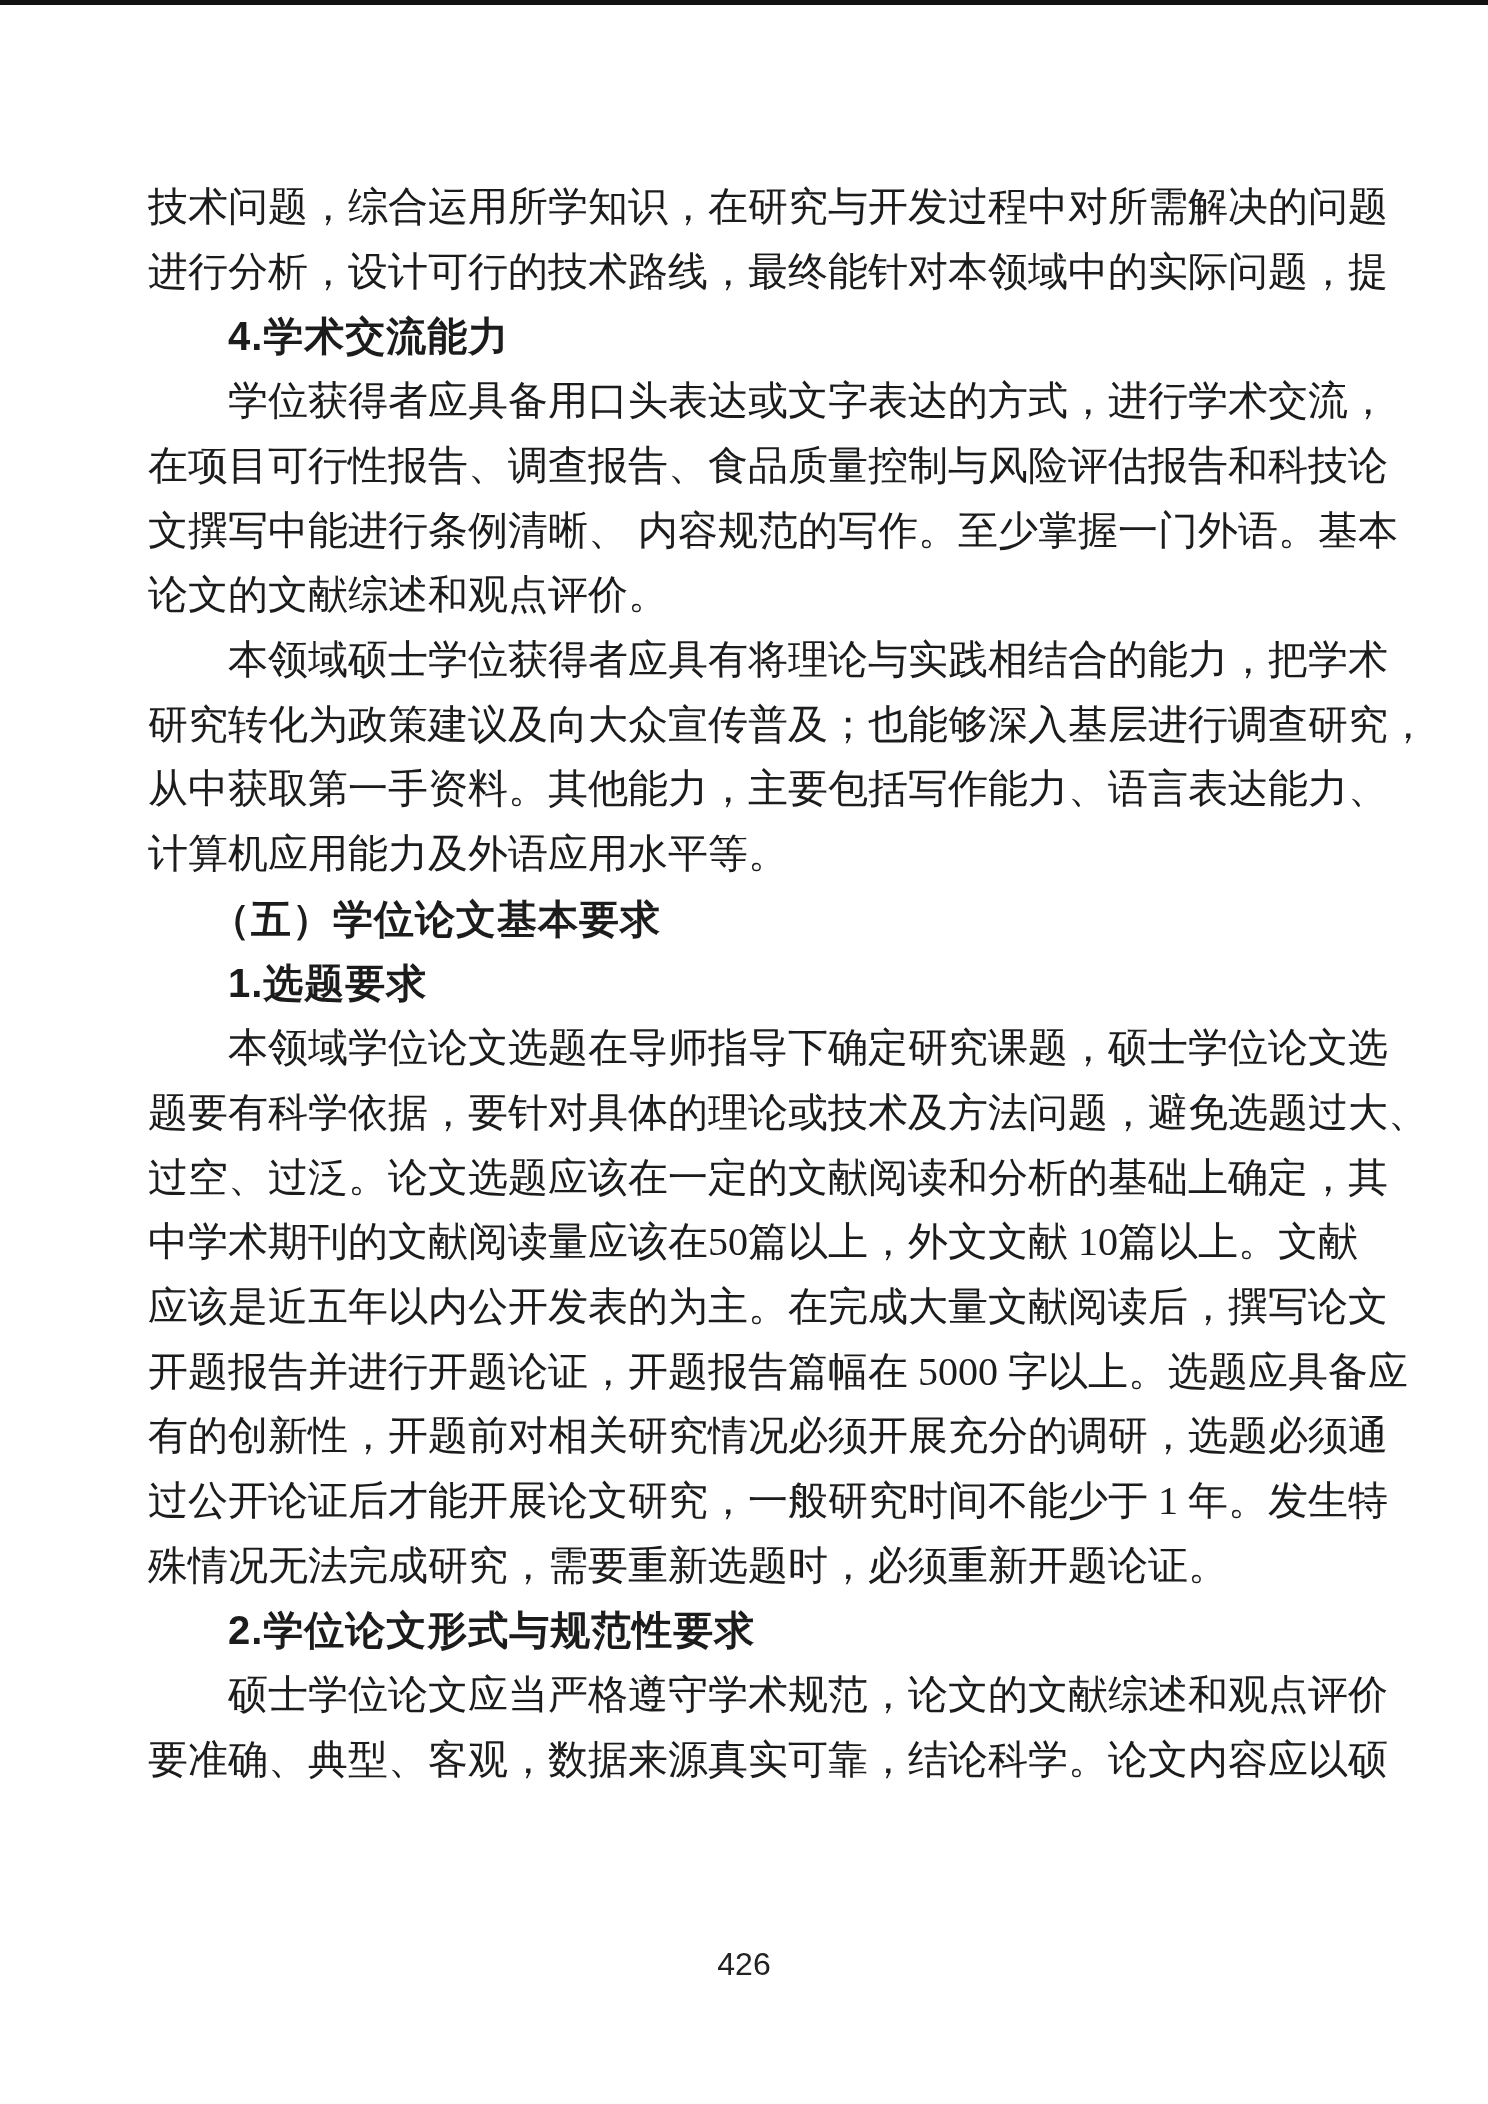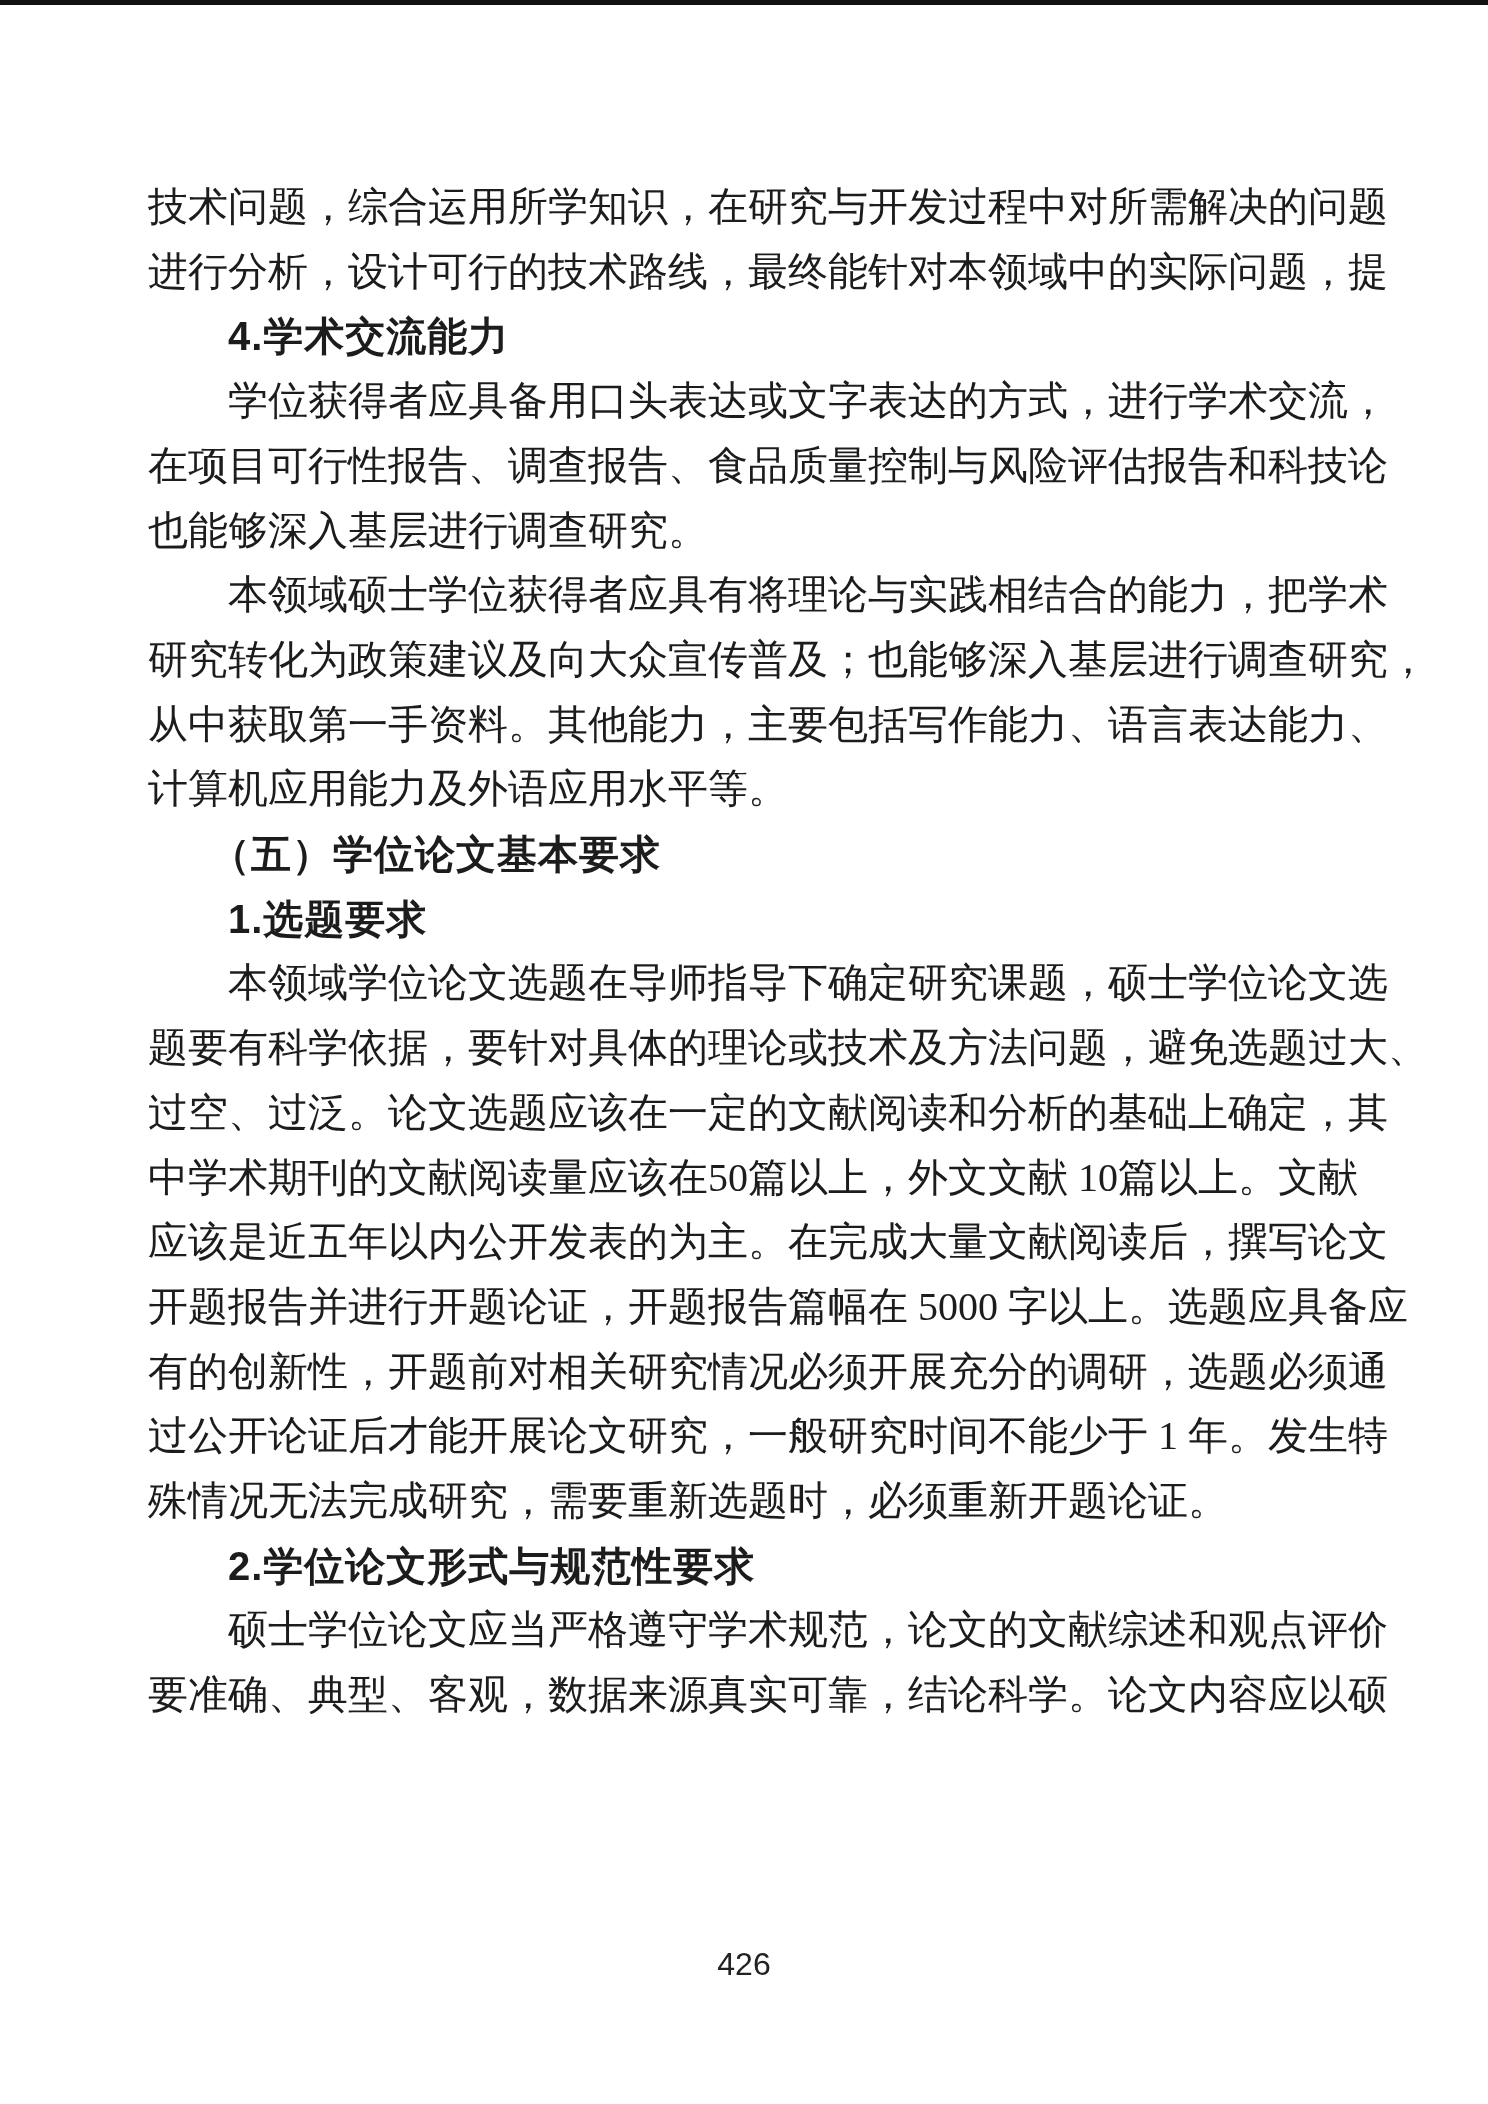--- a/index.html
+++ b/index.html
@@ -68,21 +68,22 @@
     <div>
       <div class="line">技术问题，综合运用所学知识，在研究与开发过程中对所需解决的问题</div>
       <div class="line">进行分析，设计可行的技术路线，最终能针对本领域中的实际问题，提</div>
     </div>
 
     <div class="line end heading">4.学术交流能力</div>
 
     <div>
       <div class="line indent">学位获得者应具备用口头表达或文字表达的方式，进行学术交流，</div>
       <div class="line">在项目可行性报告、调查报告、食品质量控制与风险评估报告和科技论</div>
-      <div class="line end">也能够深入基层进行调查研究。</div>
+      <div class="line">文撰写中能进行条例清晰、 内容规范的写作。至少掌握一门外语。基本</div>
+      <div class="line end">论文的文献综述和观点评价。</div>
     </div>
 
 
     <div>
       <div class="line indent">本领域硕士学位获得者应具有将理论与实践相结合的能力，把学术</div>
       <div class="line">研究转化为政策建议及向大众宣传普及；也能够深入基层进行调查研究，</div>
       <div class="line">从中获取第一手资料。其他能力，主要包括写作能力、语言表达能力、</div>
       <div class="line end">计算机应用能力及外语应用水平等。</div>
     </div>
 

